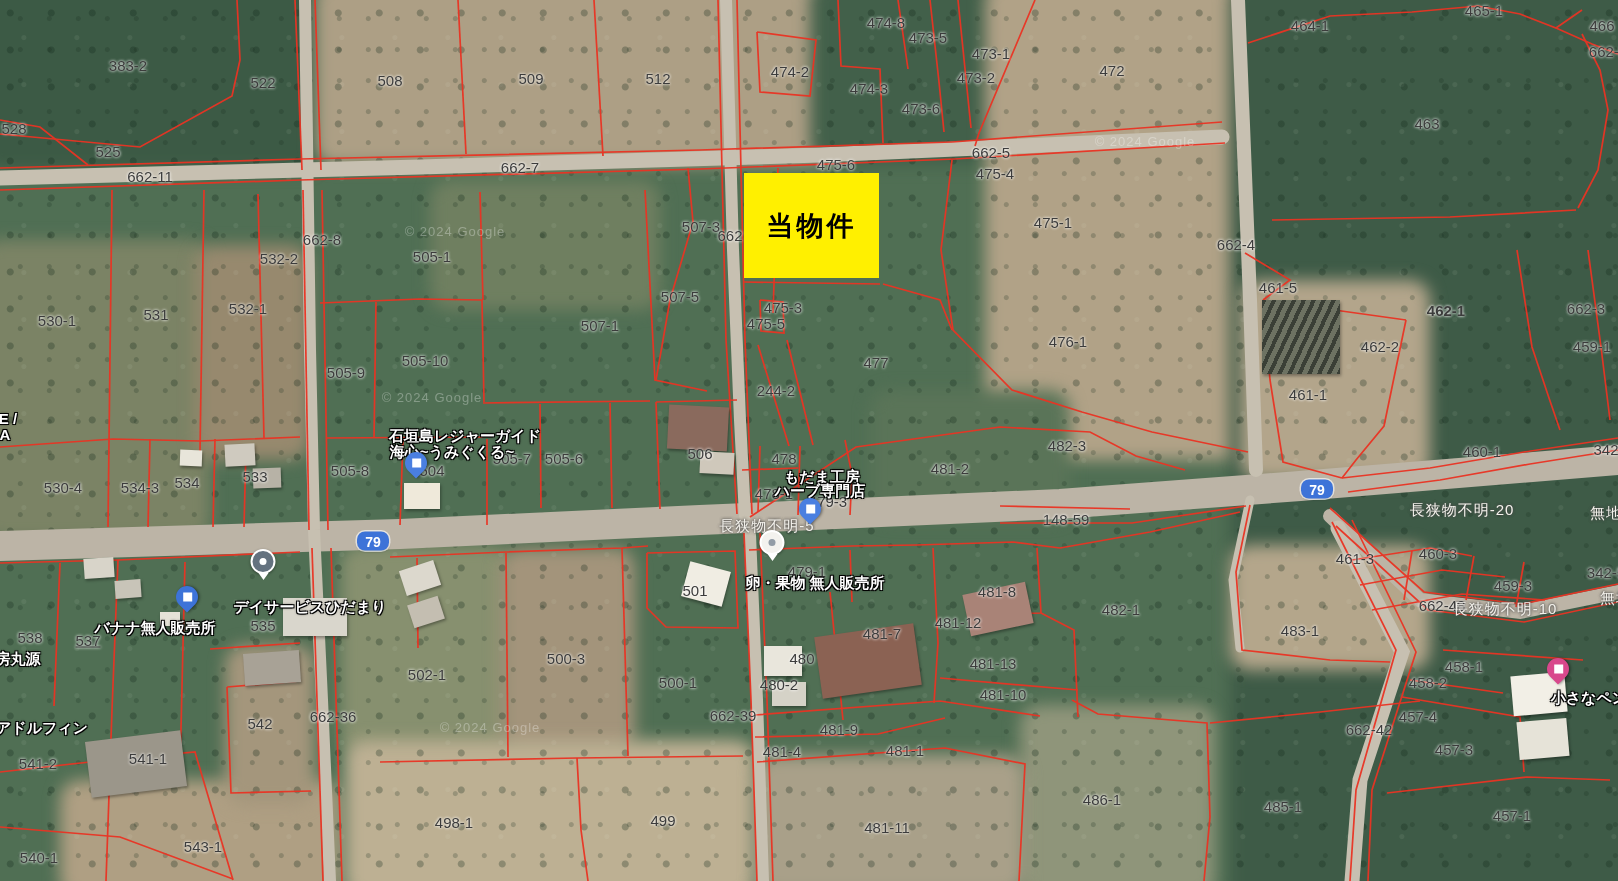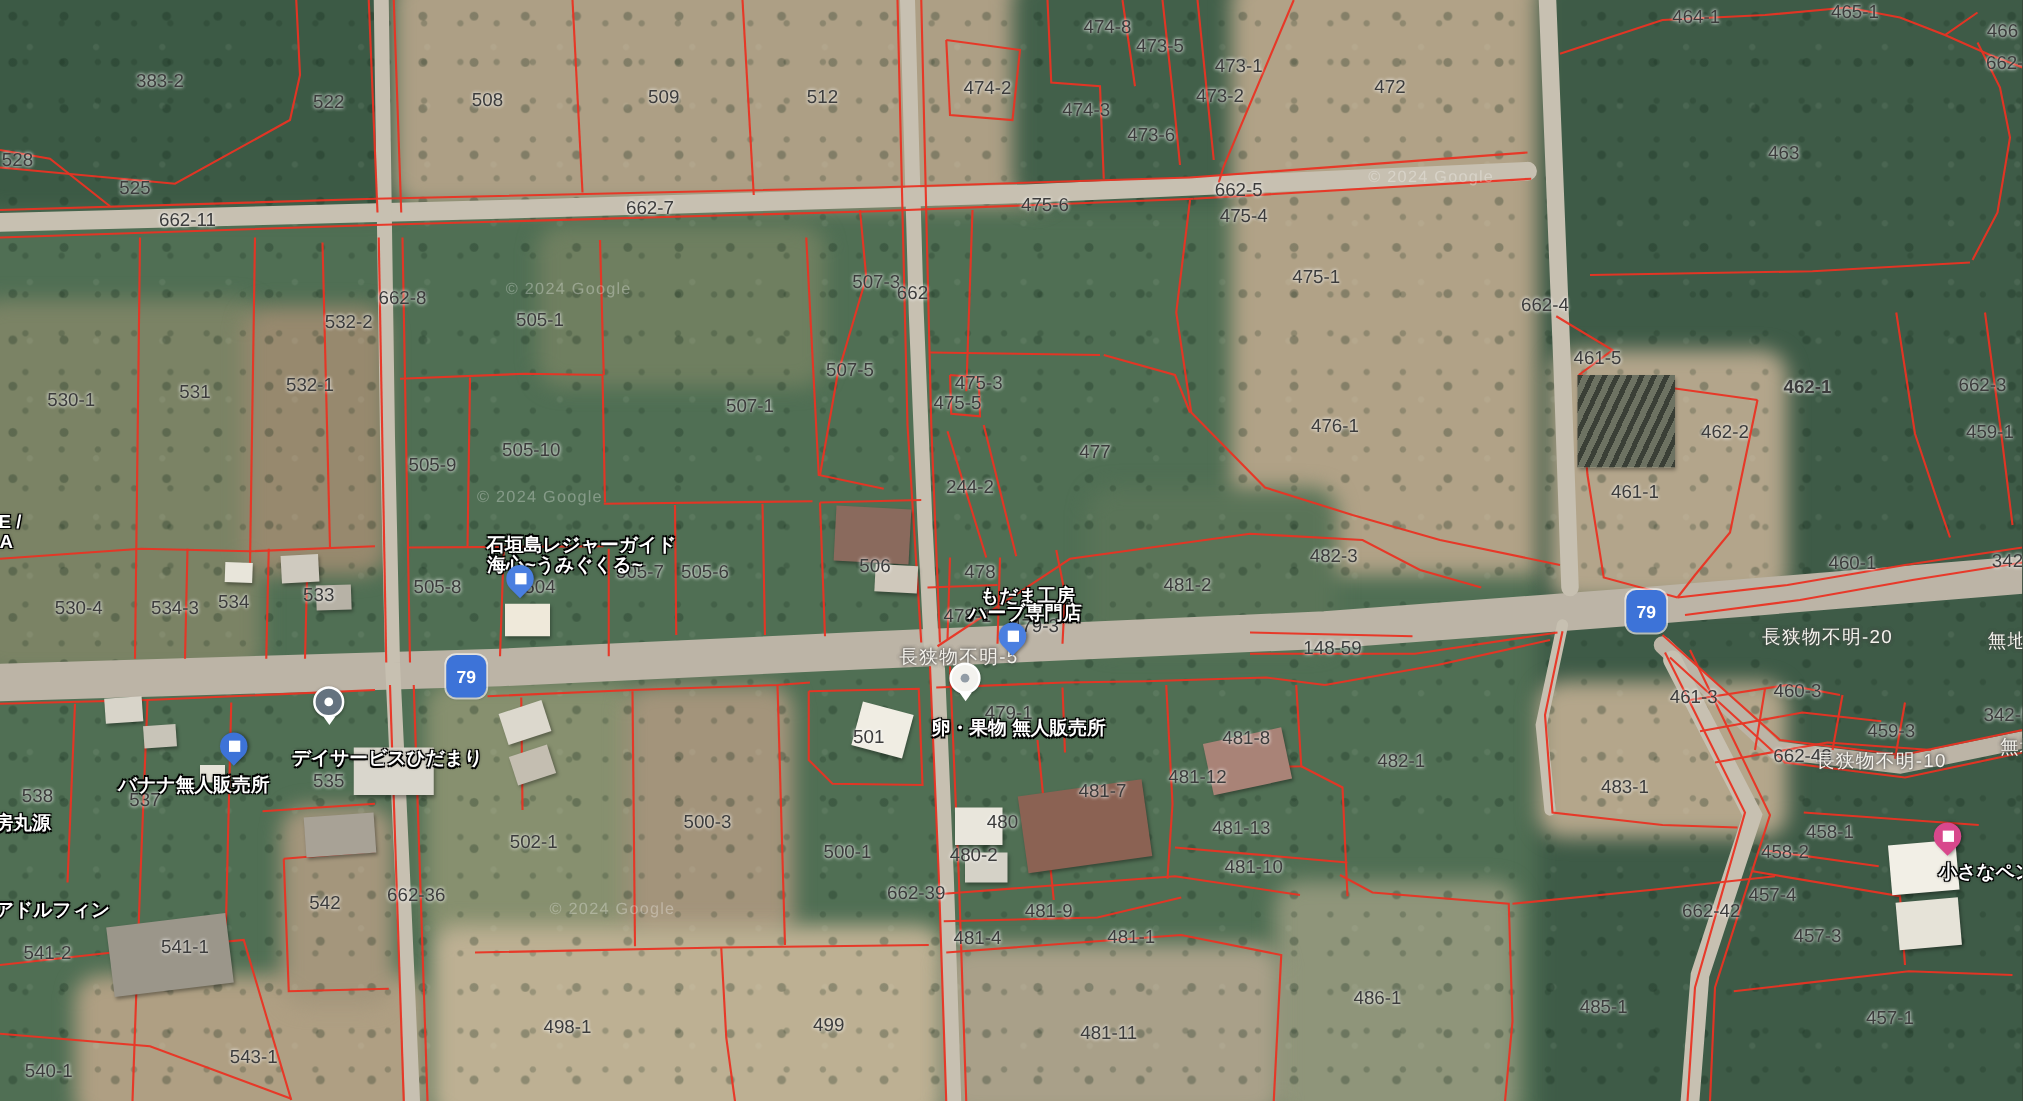--- a/index.html
+++ b/index.html
@@ -22,21 +22,21 @@
     text-shadow:0 0 3px rgba(255,255,255,.85),0 0 3px rgba(255,255,255,.7);}
   .road-label{position:absolute;transform:translate(-50%,-50%);white-space:nowrap;
     font-size:15px;color:#f4f2ec;letter-spacing:1px;
     text-shadow:0 0 3px rgba(70,70,70,.95),0 0 3px rgba(70,70,70,.8);}
   .poi-label{position:absolute;transform:translate(-50%,-50%);white-space:nowrap;
     font-size:15px;font-weight:bold;color:#fff;
     text-shadow:-1px -1px 0 #000,1px -1px 0 #000,-1px 1px 0 #000,1px 1px 0 #000,0 0 3px #000;}
   .watermark{position:absolute;transform:translate(-50%,-50%);white-space:nowrap;
     font-size:13px;color:rgba(255,255,255,.30);letter-spacing:1px;}
   
-  .shield{position:absolute;transform:translate(-50%,-50%);width:32px;height:34px;
+  .shield{position:absolute;transform:translate(-50%,-50%);width:32px;height:19px;
     background:#3d73d8;border-radius:8px;color:#fff;font-size:14px;font-weight:bold;
     display:flex;align-items:center;justify-content:center;
     box-shadow:0 0 0 1.5px rgba(255,255,255,.65),0 1px 2px rgba(0,0,0,.4);}
   
   .marker{position:absolute;transform:translate(-50%,-100%);}
   .m-drop{width:22px;height:22px;border-radius:50% 50% 50% 0;transform:rotate(-45deg);
     display:flex;align-items:center;justify-content:center;box-shadow:1px 1px 3px rgba(0,0,0,.45);}
   .m-in{width:9px;height:9px;background:#fff;transform:rotate(45deg);}
   .m-round{width:21px;height:21px;border-radius:50%;border:2px solid #fff;
     display:flex;align-items:center;justify-content:center;box-shadow:0 1px 3px rgba(0,0,0,.4);}
@@ -240,21 +240,21 @@
       <span class="parcel-label" style="left: 991px; top: 53px;">473-1</span>
       <span class="parcel-label" style="left: 790px; top: 71px;">474-2</span>
       <span class="parcel-label" style="left: 976px; top: 77px;">473-2</span>
       <span class="parcel-label" style="left: 1112px; top: 70px;">472</span>
       <span class="parcel-label" style="left: 869px; top: 88px;">474-3</span>
       <span class="parcel-label" style="left: 921px; top: 108px;">473-6</span>
       <span class="parcel-label" style="left: 991px; top: 152px;">662-5</span>
       <span class="parcel-label" style="left: 836px; top: 164px;">475-6</span>
       <span class="parcel-label" style="left: 995px; top: 173px;">475-4</span>
       <span class="parcel-label" style="left: 1053px; top: 222px;">475-1</span>
-      <span class="parcel-label" style="left: 1310px; top: 14px; margin-left: 47px;">464-1</span>
+      <span class="parcel-label" style="left: 1310px; top: 25px;">464-1</span>
       <span class="parcel-label" style="left: 1484px; top: 10px;">465-1</span>
       <span class="parcel-label" style="left: 1602px; top: 25px;">466</span>
       <span class="parcel-label" style="left: 1608px; top: 51px;">662-5</span>
       <span class="parcel-label" style="left: 1427px; top: 123px;">463</span>
       <span class="parcel-label" style="left: 1236px; top: 244px;">662-4</span>
       <span class="parcel-label" style="left: 279px; top: 258px;">532-2</span>
       <span class="parcel-label" style="left: 432px; top: 256px;">505-1</span>
       <span class="parcel-label" style="left: 57px; top: 320px;">530-1</span>
       <span class="parcel-label" style="left: 156px; top: 314px;">531</span>
       <span class="parcel-label" style="left: 248px; top: 308px;">532-1</span>
@@ -325,21 +325,21 @@
       <span class="parcel-label" style="left: 905px; top: 750px;">481-1</span>
       <span class="parcel-label" style="left: 887px; top: 827px;">481-11</span>
       <span class="parcel-label" style="left: 1102px; top: 799px;">486-1</span>
       <span class="parcel-label" style="left: 1283px; top: 806px;">485-1</span>
       <span class="parcel-label" style="left: 1464px; top: 666px;">458-1</span>
       <span class="parcel-label" style="left: 1428px; top: 682px;">458-2</span>
       <span class="parcel-label" style="left: 1418px; top: 716px;">457-4</span>
       <span class="parcel-label" style="left: 1369px; top: 729px;">662-42</span>
       <span class="parcel-label" style="left: 1454px; top: 749px;">457-3</span>
       <span class="parcel-label" style="left: 1512px; top: 815px;">457-1</span>
-      <span class="parcel-label" style="left: 116px; top: 640px;">537</span>
+      <span class="parcel-label" style="left: 88px; top: 640px; text-decoration: underline;">537</span>
       <span class="parcel-label" style="left: 30px; top: 637px;">538</span>
       <span class="parcel-label" style="left: 263px; top: 625px;">535</span>
       <span class="road-label" style="left: 767px; top: 526px;">長狭物不明-5</span>
       <span class="road-label" style="left: 1505px; top: 609px;">長狭物不明-10</span>
       <span class="road-label" style="left: 1462px; top: 510px;">長狭物不明-20</span>
       <span class="road-label" style="left: 1606px; top: 513px;">無地</span>
       <span class="road-label" style="left: 1616px; top: 598px;">無地</span>
       <span class="poi-label" style="left: 465px; top: 436px;">石垣島レジャーガイド</span>
       <span class="poi-label" style="left: 452px; top: 452px;">海心~うみぐくる~</span>
       <span class="poi-label" style="left: 822px; top: 477px;">もだま工房</span>
@@ -353,20 +353,23 @@
       <span class="poi-label" style="left: 8px; top: 418px;">E /</span>
       <span class="poi-label" style="left: 5px; top: 434px;">A</span>
       <span class="watermark" style="left: 455px; top: 231px;">© 2024 Google</span>
       <span class="watermark" style="left: 490px; top: 727px;">© 2024 Google</span>
       <span class="watermark" style="left: 1145px; top: 141px;">© 2024 Google</span>
       <span class="watermark" style="left: 432px; top: 397px;">© 2024 Google</span>
       <div class="shield" style="left: 373px; top: 541px;">79</div>
       <div class="shield" style="left: 1317px; top: 489px;">79</div>
     </div>
 
+  <div class="highlight" id="highlight-box" style="left: 744px; top: 173px; width: 135px; height: 105px; background: rgb(255, 240, 0);">
+    <span>当物件</span>
+  </div>
 
   <div id="marker-layer" style="position:absolute;inset:0;z-index:50;">
       <div class="marker" style="left: 416px; top: 474px;">
         <div class="m-drop" style="background: rgb(74, 127, 224);">
           <div class="m-in" style="background: rgb(255, 255, 255);"></div>
         </div>
       </div>
       <div class="marker" style="left: 187px; top: 608px;">
         <div class="m-drop" style="background: rgb(61, 115, 216);">
           <div class="m-in" style="background: rgb(255, 255, 255);"></div>

